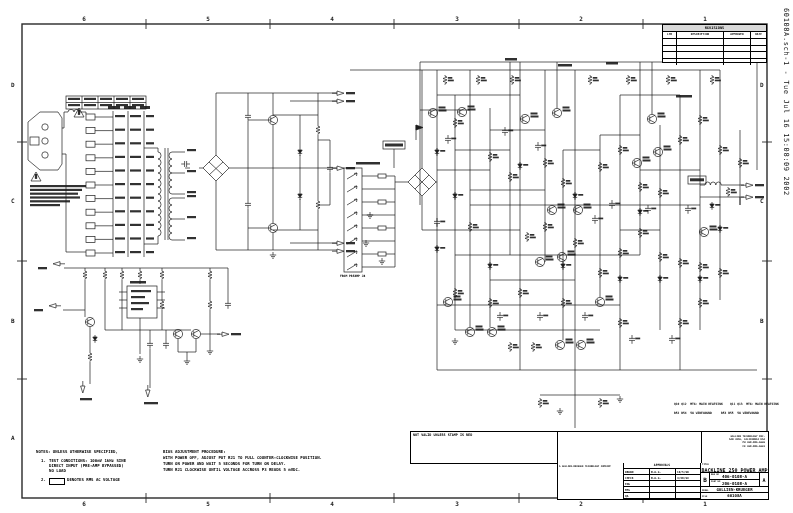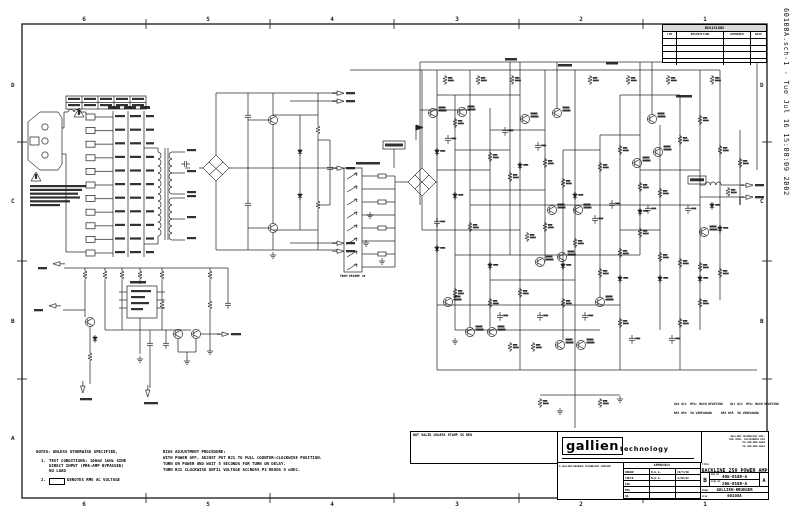--- a/index.html
+++ b/index.html
@@ -763,25 +763,20 @@
   <div class="cad" style="left:41px;top:478px">2.</div>
   <div style="position:absolute;left:49px;top:477.5px;width:14px;height:5px;border:0.8px solid #000"></div>
   <div class="cad" style="left:67px;top:478px">DENOTES RMS AC VOLTAGE</div>
 
   <div class="cad" style="left:163px;top:450px">BIAS ADJUSTMENT PROCEDURE:</div>
   <div class="cad" style="left:163px;top:456px">WITH POWER OFF, ADJUST POT R21 TO FULL COUNTER-CLOCKWISE POSITION.</div>
   <div class="cad" style="left:163px;top:462px">TURN ON POWER AND WAIT 5 SECONDS FOR TURN ON DELAY.</div>
   <div class="cad" style="left:163px;top:468px">TURN R21 CLOCKWISE UNTIL VOLTAGE ACCROSS P3 READS 5 mVDC.</div>
 
   <div class="tb">
-    <div class="logo-row">
-      <span class="logo-main">gallien</span>
-      <span class="logo-sub">technology</span>
-      <span class="logo-ul"></span>
-    </div>
     <div class="addr">
       <div>GALLIEN TECHNOLOGY INC.</div>
       <div>SAN JOSE, CALIFORNIA USA</div>
       <div>PH 408.886.6000</div>
       <div>FX 408.886.6001</div>
     </div>
     <div class="company">A GALLIEN-KRUEGER TECHNOLOGY COMPANY</div>
 
     <div class="appr">
       <div class="hdr">APPROVALS</div>

